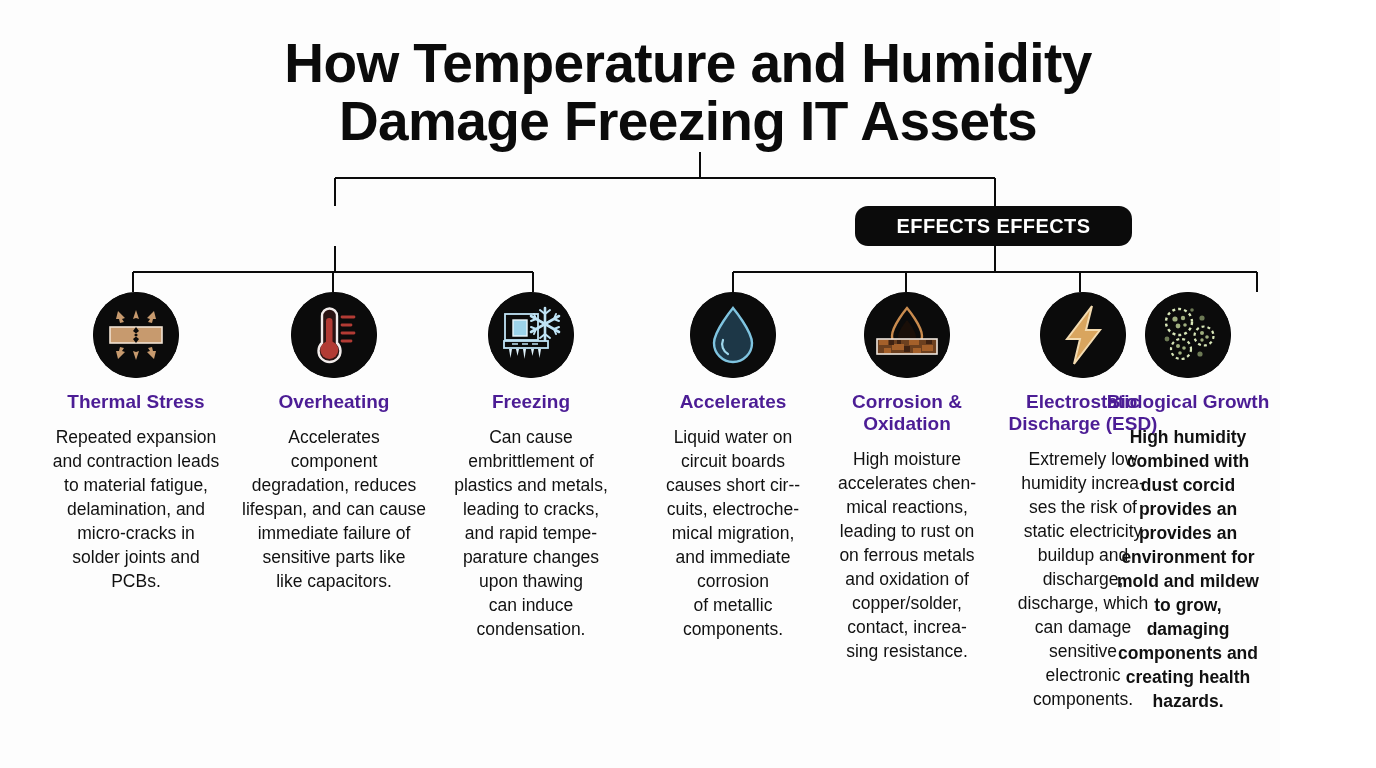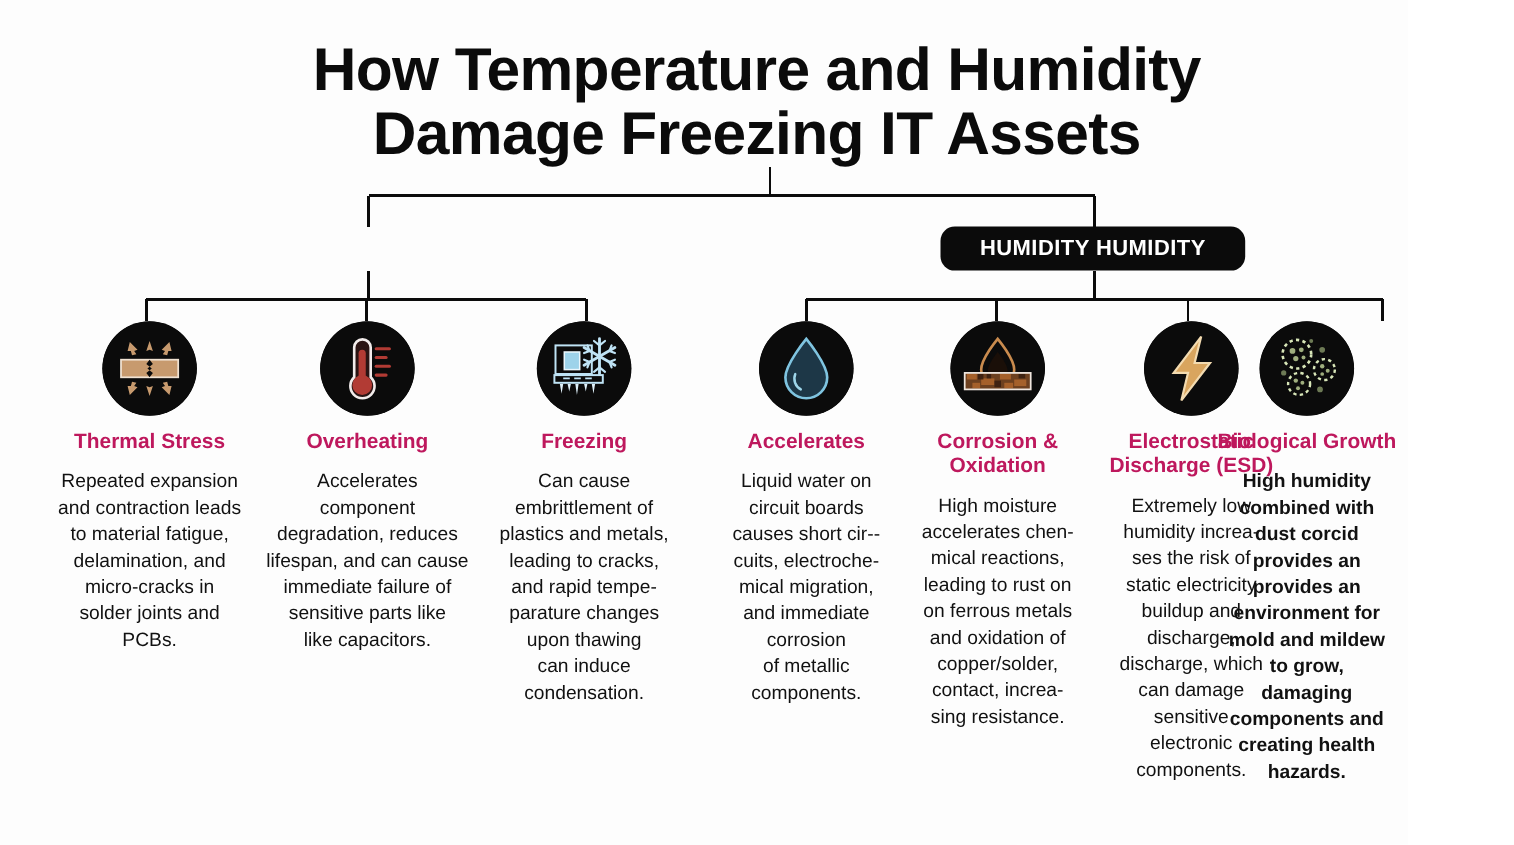--- a/index.html
+++ b/index.html
@@ -72,21 +72,21 @@
     border-radius: 50%;
     background: #0b0b0b;
     margin: 0 auto;
     display: block;
   }
   .item-title {
     font-weight: 700;
     font-size: 19px;
     line-height: 22px;
     margin-top: 13px;
-    color: #be185d;
+    color: #4c1d95;
   }
   .item-desc {
     font-size: 17.5px;
     line-height: 24px;
     margin-top: 12px;
     color: #111111;
     white-space: pre-line;
   }
   
   .item-desc.weighty { font-weight: 600; }
@@ -133,21 +133,21 @@
 
       <path d="M 733 272 L 1257 272"></path>
 
       <path d="M 733 272 L 733 292"></path>
       <path d="M 906 272 L 906 292"></path>
       <path d="M 1080 272 L 1080 292"></path>
       <path d="M 1257 272 L 1257 292"></path>
     </g>
   </svg>
 
-  <div class="badge" id="badge-humidity">HUMIDITY HUMIDITY</div>
+  <div class="badge" id="badge-humidity">EFFECTS EFFECTS</div>
 
   <div class="item" id="item-thermal-stress">
     <svg class="icon-circle" viewBox="0 0 86 86">
       <circle cx="43" cy="43" r="43" fill="#0b0b0b"></circle>
       <rect x="17" y="35" width="52" height="16" fill="#c79a6e" stroke="#f0e2d2" stroke-width="1.6"></rect>
       <path d="M 43 35 L 40 39 L 45 43 L 40 47 L 43 51 L 46 47 L 41 43 L 46 39 Z" fill="#0b0b0b"></path>
       <g fill="#c79a6e">
         <path d="M 25 19 L 32 26 L 29 27 L 31 30 L 27 31 L 26 27 L 23 27 Z"></path>
         <path d="M 43 18 L 46 27 L 43 26 L 40 27 Z"></path>
         <path d="M 61 19 L 63 27 L 60 27 L 59 31 L 55 30 L 57 27 L 54 26 Z"></path>

